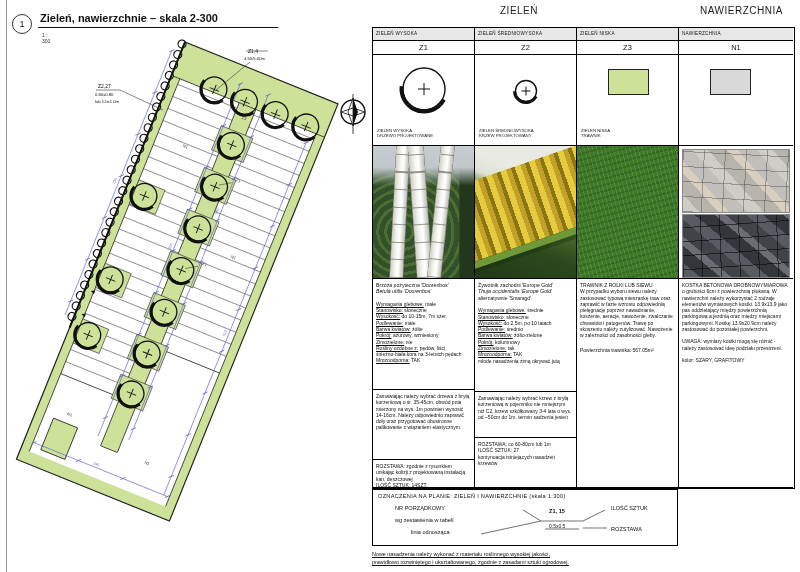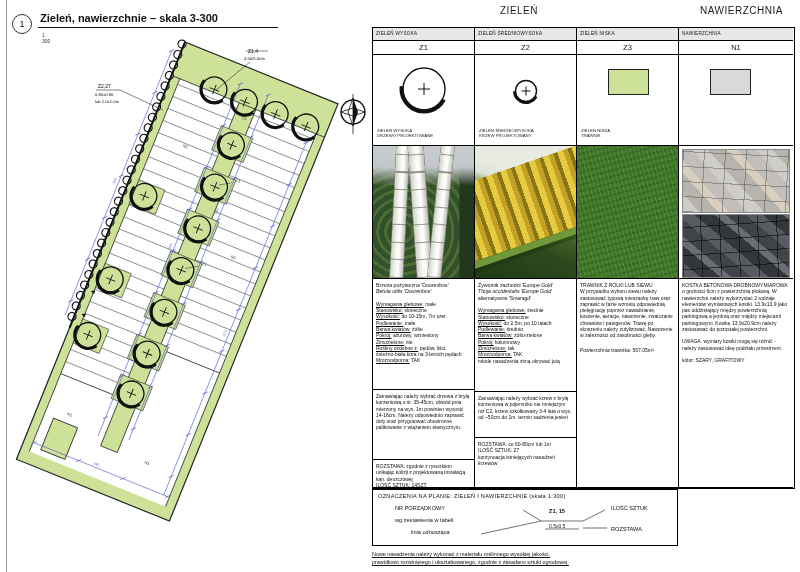--- a/index.html
+++ b/index.html
@@ -74,21 +74,21 @@
   .lb{position:absolute;font-size:5.6px;white-space:nowrap;}
   .note-wrap{position:absolute;left:372px;top:550px;width:306px;}
   .note-line{display:block;font-size:5.4px;line-height:8px;text-decoration:underline;}
   svg text{font-family:"Liberation Sans",sans-serif;}
 </style>
 </head>
 <body>
 
 <div class="title-wrap">
   <div class="title-circle">1</div>
-  <div class="title-text">Zieleń, nawierzchnie – skala 3-300</div>
+  <div class="title-text">Zieleń, nawierzchnie – skala 2-300</div>
   <div class="title-scale">1 : 300</div>
 </div>
 
 <svg id="plan-svg" width="372" height="572" viewBox="0 0 372 572" style="position:absolute;left:0;top:0;">
   <line x1="6.5" y1="0" x2="6.5" y2="572" stroke="#999" stroke-width="1"></line>
   <g id="plan-rot" transform="rotate(22 185 42)">
 
     <rect x="185" y="42" width="165" height="450" fill="#ffffff" stroke="none"></rect>
     <rect x="185" y="42" width="165" height="36" fill="#cde199"></rect>
     <rect x="185" y="42" width="9" height="450" fill="#cde199"></rect>

